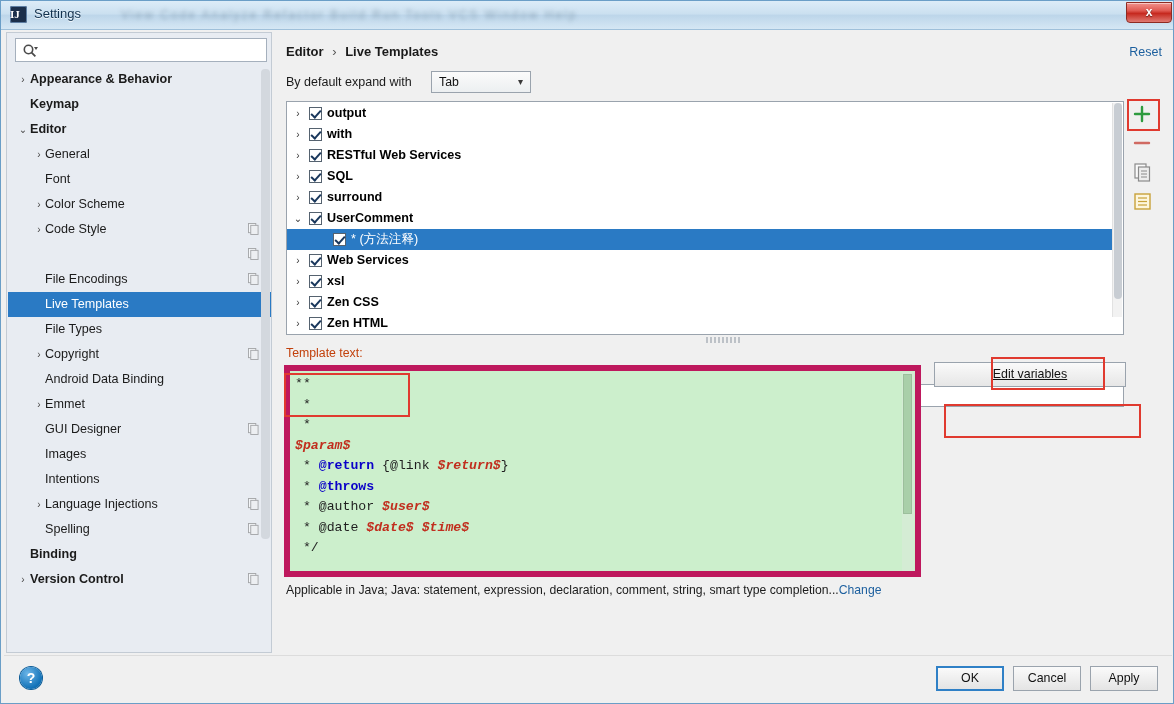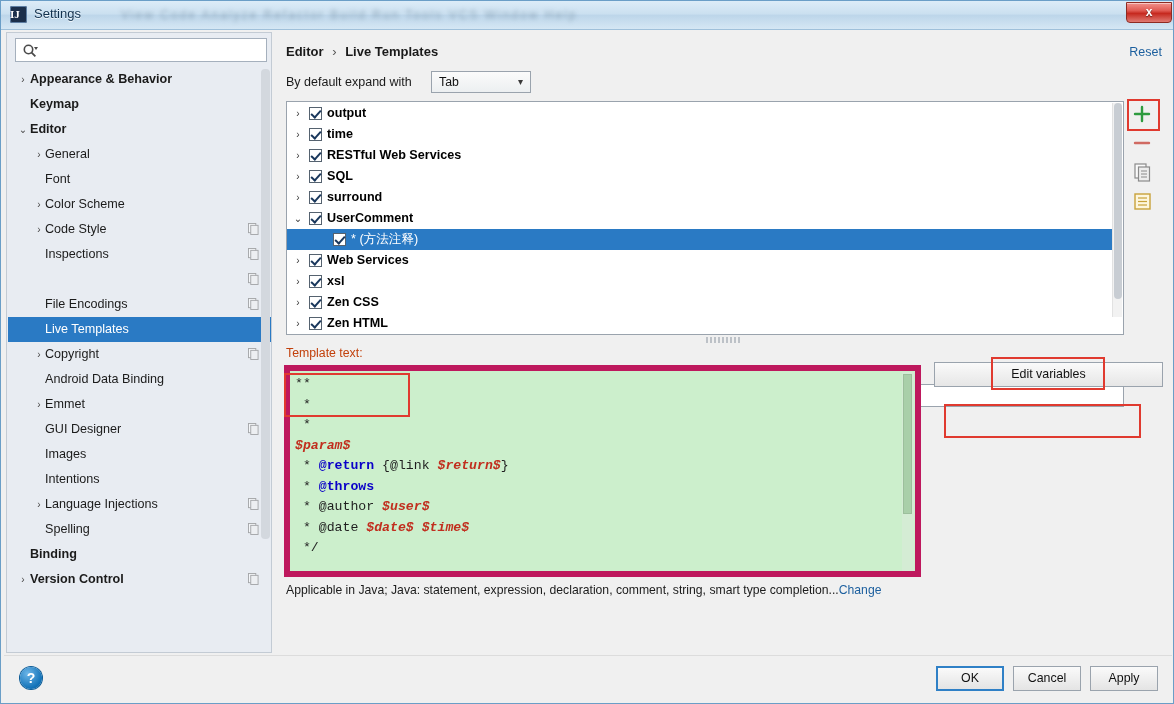--- a/index.html
+++ b/index.html
@@ -312,41 +312,37 @@
           </div>
           <div class="srow">
             <span class="arrow" style="left:24px">›</span>
             <span class="lbl" style="left:37px">Code Style</span>
             <svg class="cfg-ico" viewBox="0 0 12 13">
               <rect x="0.5" y="0.5" width="8" height="10" fill="#fff" stroke="#6b6b6b"></rect>
               <rect x="3" y="2.5" width="8" height="10" fill="#f2f2f2" stroke="#6b6b6b"></rect>
             </svg>
           </div>
           <div class="srow">
-            <span class="lbl" style="left:37px">Inspections</span>
-            <svg class="cfg-ico" viewBox="0 0 12 13">
-              <rect x="0.5" y="0.5" width="8" height="10" fill="#fff" stroke="#6b6b6b"></rect>
-              <rect x="3" y="2.5" width="8" height="10" fill="#f2f2f2" stroke="#6b6b6b"></rect>
-            </svg>
-          </div>
-          <div class="srow">
             <svg class="cfg-ico" viewBox="0 0 12 13">
               <rect x="0.5" y="0.5" width="8" height="10" fill="#fff" stroke="#6b6b6b"></rect>
               <rect x="3" y="2.5" width="8" height="10" fill="#f2f2f2" stroke="#6b6b6b"></rect>
             </svg>
           </div>
           <div class="srow">
             <span class="lbl" style="left:37px">File Encodings</span>
             <svg class="cfg-ico" viewBox="0 0 12 13">
               <rect x="0.5" y="0.5" width="8" height="10" fill="#fff" stroke="#6b6b6b"></rect>
               <rect x="3" y="2.5" width="8" height="10" fill="#f2f2f2" stroke="#6b6b6b"></rect>
             </svg>
           </div>
           <div class="srow sel">
             <span class="lbl" style="left:37px">Live Templates</span>
+          </div>
+          <div class="srow">
+            <span class="lbl" style="left:37px">File Types</span>
           </div>
           <div class="srow">
             <span class="arrow" style="left:24px">›</span>
             <span class="lbl" style="left:37px">Copyright</span>
             <svg class="cfg-ico" viewBox="0 0 12 13">
               <rect x="0.5" y="0.5" width="8" height="10" fill="#fff" stroke="#6b6b6b"></rect>
               <rect x="3" y="2.5" width="8" height="10" fill="#f2f2f2" stroke="#6b6b6b"></rect>
             </svg>
           </div>
           <div class="srow">
@@ -417,21 +413,21 @@
       <div class="tbox">
         <div id="template-rows" style="position:absolute;left:0;top:1px;width:825px;">
             <div class="trow">
               <span class="tarrow">›</span>
               <span class="cbx checked" style="left:22px"></span>
               <span class="tlabel" style="left:40px">output</span>
             </div>
             <div class="trow">
               <span class="tarrow">›</span>
               <span class="cbx checked" style="left:22px"></span>
-              <span class="tlabel" style="left:40px">time</span>
+              <span class="tlabel" style="left:40px">with</span>
             </div>
             <div class="trow">
               <span class="tarrow">›</span>
               <span class="cbx checked" style="left:22px"></span>
               <span class="tlabel" style="left:40px">RESTful Web Services</span>
             </div>
             <div class="trow">
               <span class="tarrow">›</span>
               <span class="cbx checked" style="left:22px"></span>
               <span class="tlabel" style="left:40px">SQL</span>
@@ -532,21 +528,21 @@
 <span><span class="pl"> * </span><span class="kw">@return</span><span class="pl"> {@link </span><span class="var">$return$</span><span class="pl">}</span></span>
 <span><span class="pl"> * </span><span class="kw">@throws</span></span>
 <span><span class="pl"> * @author </span><span class="var">$user$</span></span>
 <span><span class="pl"> * @date </span><span class="var">$date$</span><span class="pl"> </span><span class="var">$time$</span></span>
 <span><span class="pl"> */</span></span></div>
         <div class="ed-sb">
             <i></i>
           </div>
       </div>
 
-      <div class="btn" style="left:658px; top:330px; width:229px;">
+      <div class="btn" style="left:658px; top:330px; width:192px;text-decoration:underline;">
         <span>Edit variables</span>
       </div>
 
       <div class="applicable">
         <span>Applicable in Java; Java: statement, expression, declaration, comment, string, smart type completion...</span><a>Change</a>
       </div>
 
       <div class="redbox" style="left:851px; top:67px; width:33px; height:32px;"></div>
       <div class="redbox" style="left:8px; top:341px; width:126px; height:44px;"></div>
       <div class="redbox" style="left:715px; top:325px; width:114px; height:33px;"></div>

